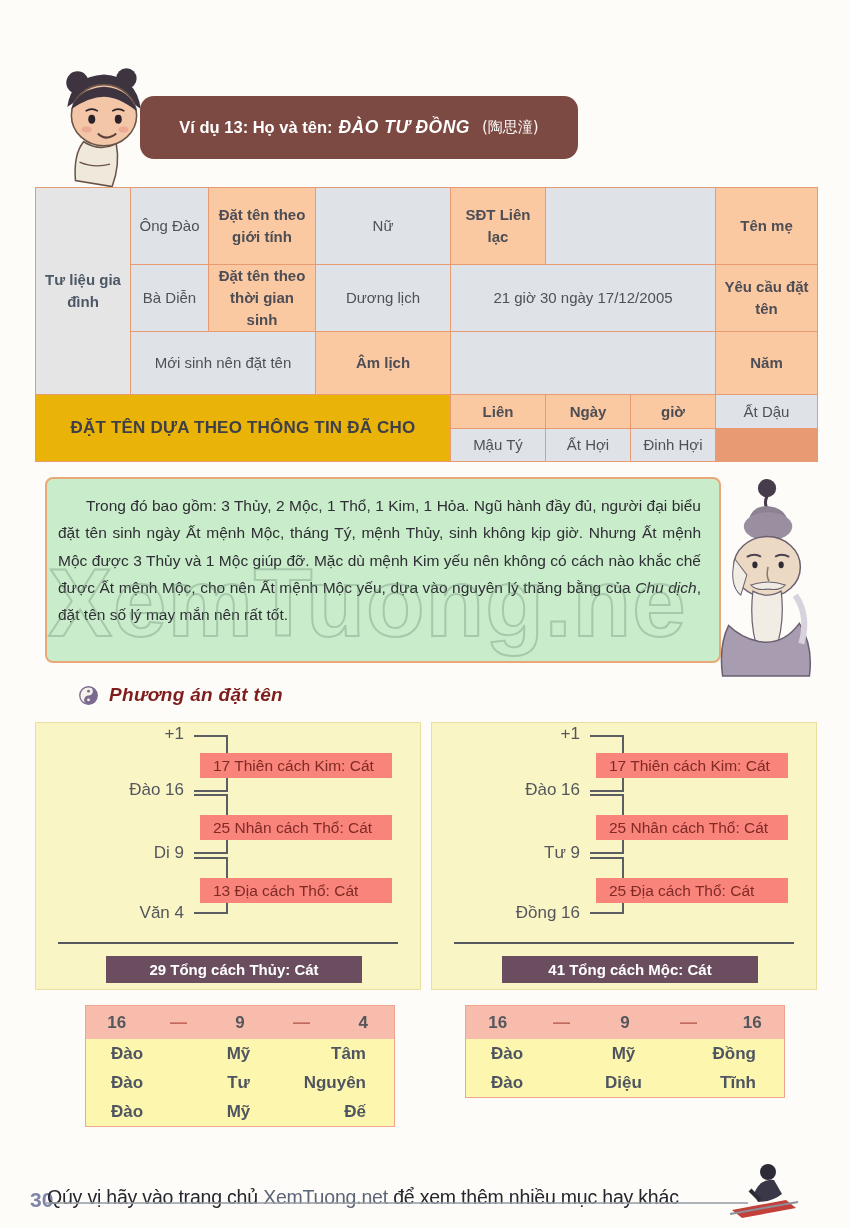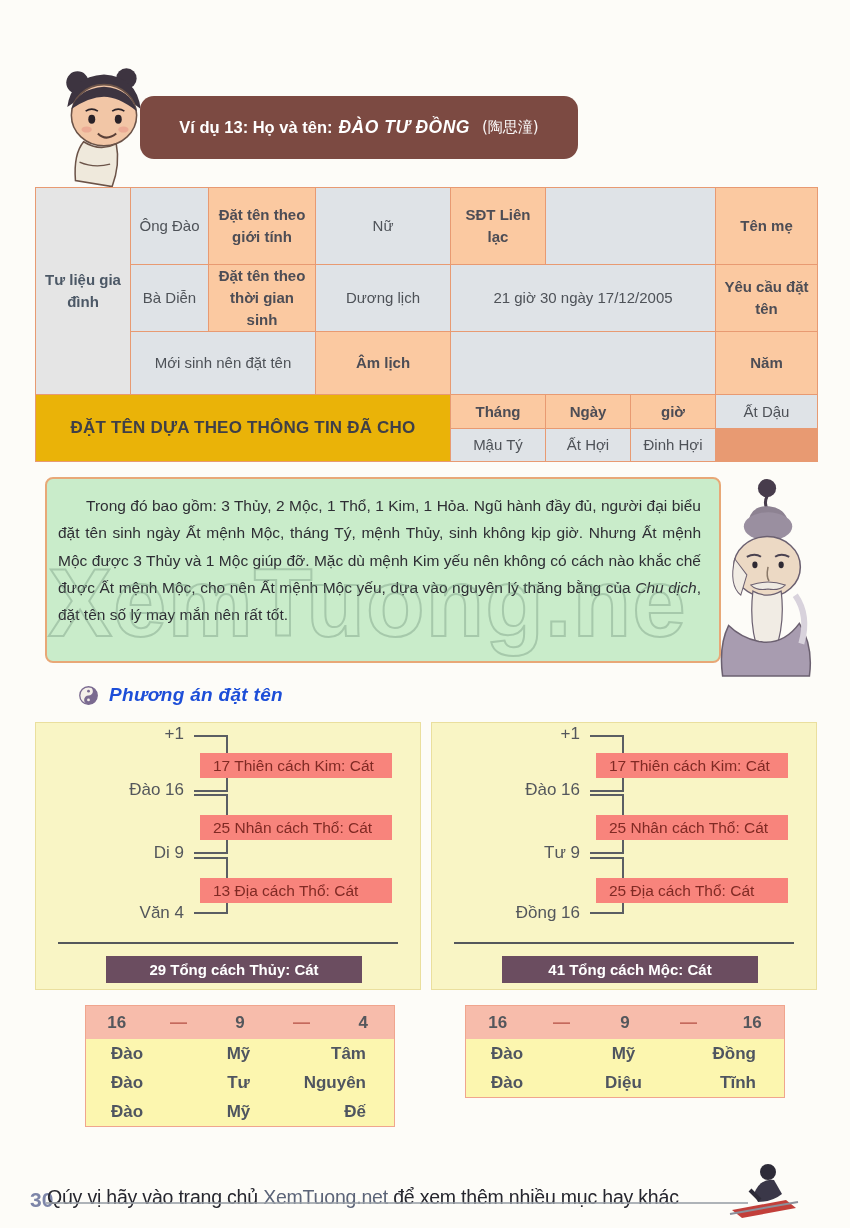--- a/index.html
+++ b/index.html
@@ -59,21 +59,21 @@
   .watermark {
     position:absolute; left:48px; top:548px; width:760px;
     font-size:96px; font-weight:bold; letter-spacing:1px;
     color:transparent; -webkit-text-stroke:2px rgba(110,145,120,.38);
     pointer-events:none; white-space:nowrap;
   }
 
   
   .section-head { position:absolute; left:78px; top:684px; display:flex; align-items:center; }
   .yy-icon { width:21px; height:21px; margin-right:10px; }
-  .section-title { font-weight:bold; font-style:italic; font-size:19px; color:#1d4ed8; letter-spacing:.3px;text-align:center; }
+  .section-title { font-weight:bold; font-style:italic; font-size:19px; color:#7f1d1d; letter-spacing:.3px;text-align:center; }
 
   
   .panel {
     position:absolute; top:722px; width:386px; height:268px;
     background:#f9f5c5; border:1px solid #eadf9e;
   }
   .panel.p-left  { left:35px; }
   .panel.p-right { left:431px; }
   .dg-label {
     position:absolute; left:4px; width:150px; height:22px;
@@ -174,21 +174,21 @@
     <div class="cell c-gr">Dương lịch</div>
     <div class="cell c-gr span3">21 giờ 30 ngày 17/12/2005</div>
 
     <div class="cell c-or">Yêu cầu đặt tên</div>
     <div class="cell c-gr span2">Mới sinh nên đặt tên</div>
     <div class="cell c-or">Âm lịch</div>
     <div class="cell c-gr span3"></div>
 
     <div class="cell c-yel">ĐẶT TÊN DỰA THEO THÔNG TIN ĐÃ CHO</div>
     <div class="cell c-or">Năm</div>
-    <div class="cell c-or">Tháng</div>
+    <div class="cell c-or">Liên</div>
     <div class="cell c-or">Ngày</div>
     <div class="cell c-or">giờ</div>
     <div class="cell c-gr">Ất Dậu</div>
     <div class="cell c-gr">Mậu Tý</div>
     <div class="cell c-gr">Ất Hợi</div>
     <div class="cell c-gr">Đinh Hợi</div>
   </div>
 
   <div class="note">
     <span class="indent"></span><span>Trong đó bao gồm: 3 Thủy, 2 Mộc, 1 Thổ, 1 Kim, 1 Hỏa. Ngũ hành đầy đủ, người đại biểu đặt tên sinh ngày Ất mệnh Mộc, tháng Tý, mệnh Thủy, sinh không kịp giờ. Nhưng Ất mệnh Mộc được 3 Thủy và 1 Mộc giúp đỡ. Mặc dù mệnh Kim yếu nên không có cách nào khắc chế được Ất mệnh Mộc, cho nên Ất mệnh Mộc yếu, dựa vào nguyên lý thăng bằng của </span><i>Chu dịch</i><span>, đặt tên số lý may mắn nên rất tốt.</span>

